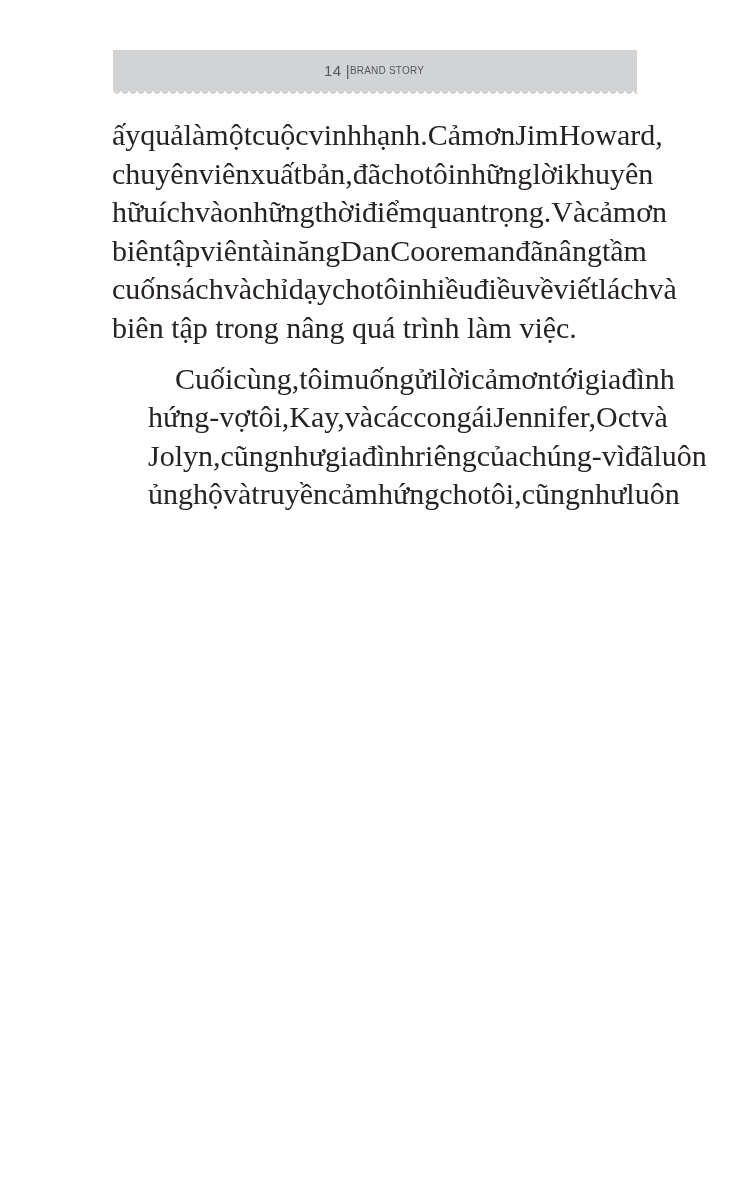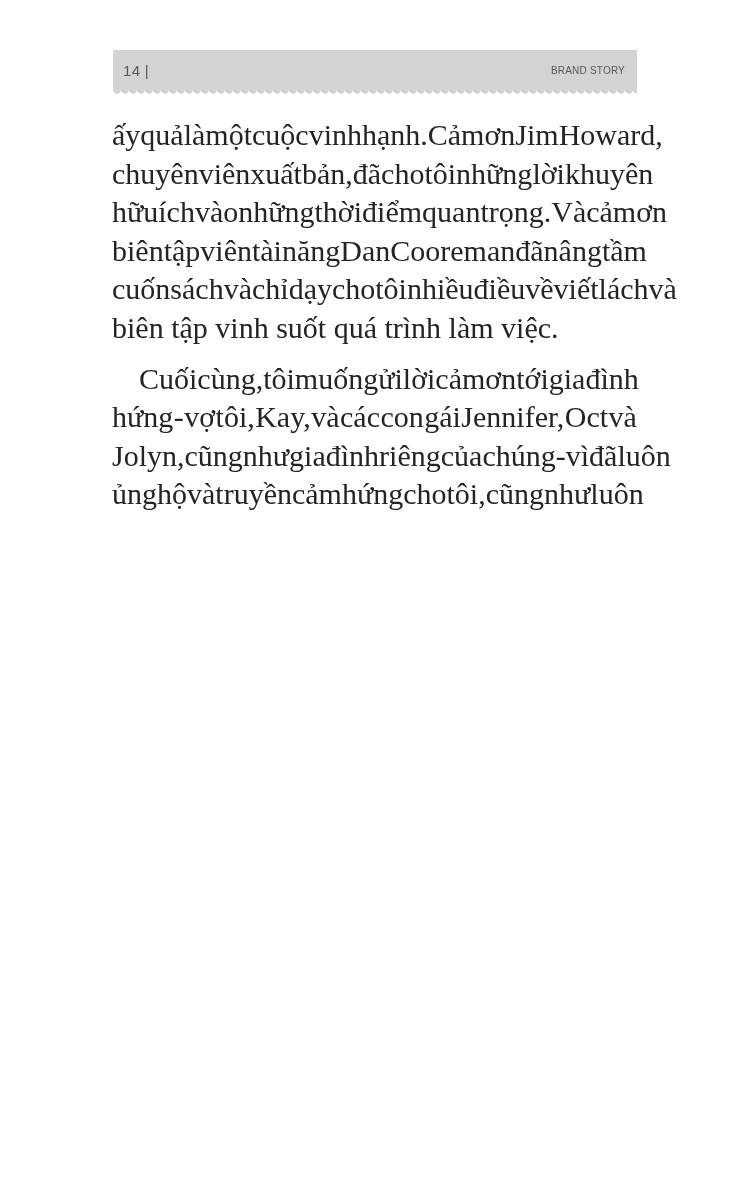--- a/index.html
+++ b/index.html
@@ -11,21 +11,21 @@
     font-family: "Liberation Sans", sans-serif;
   }
 
   
   .header-bar {
     position: absolute;
     left: 113px; top: 50px;
     width: 524px; height: 40px;
     background: #d2d3d5;
     display: flex;
-    justify-content: space-between;
+    justify-content: center;
     align-items: center;
     padding: 0 12px 0 10px;
   }
   .scallop-edge {
     position: absolute;
     left: 113px; top: 90px;
     width: 524px; height: 4px;
     background-image: radial-gradient(circle at 4px 0px, #d2d3d5 3.5px, rgba(0,0,0,0) 4px);
     background-size: 8px 4px;
     background-repeat: repeat-x;
@@ -49,21 +49,21 @@
 
   
   .page-body {
     position: absolute;
     left: 112px; top: 116px;
     width: 525px;
     font-family: "Liberation Serif", "DejaVu Serif", serif;
     color: #272324;
     font-size: 30px;
   }
-  .paragraph + .paragraph { margin-top: 12px; }
+  .paragraph + .paragraph { margin-top: 12px; margin-left: 36px; }
   .text-line {
     height: 38.6px;
     line-height: 38.6px;
     white-space: nowrap;
   }
   .text-line.j {
     display: flex;
     justify-content: space-between;
     align-items: baseline;
   }
@@ -140,21 +140,21 @@
         <span>dạy</span>
         <span>cho</span>
         <span>tôi</span>
         <span>nhiều</span>
         <span>điều</span>
         <span>về</span>
         <span>viết</span>
         <span>lách</span>
         <span>và</span>
       </div>
-      <div class="text-line">biên tập vinh suốt quá trình làm việc.</div>
+      <div class="text-line">biên tập trong nâng quá trình làm việc.</div>
     </div>
     <div class="paragraph">
       <div class="text-line j indent">
         <span>Cuối</span>
         <span>cùng,</span>
         <span>tôi</span>
         <span>muốn</span>
         <span>gửi</span>
         <span>lời</span>
         <span>cảm</span>

